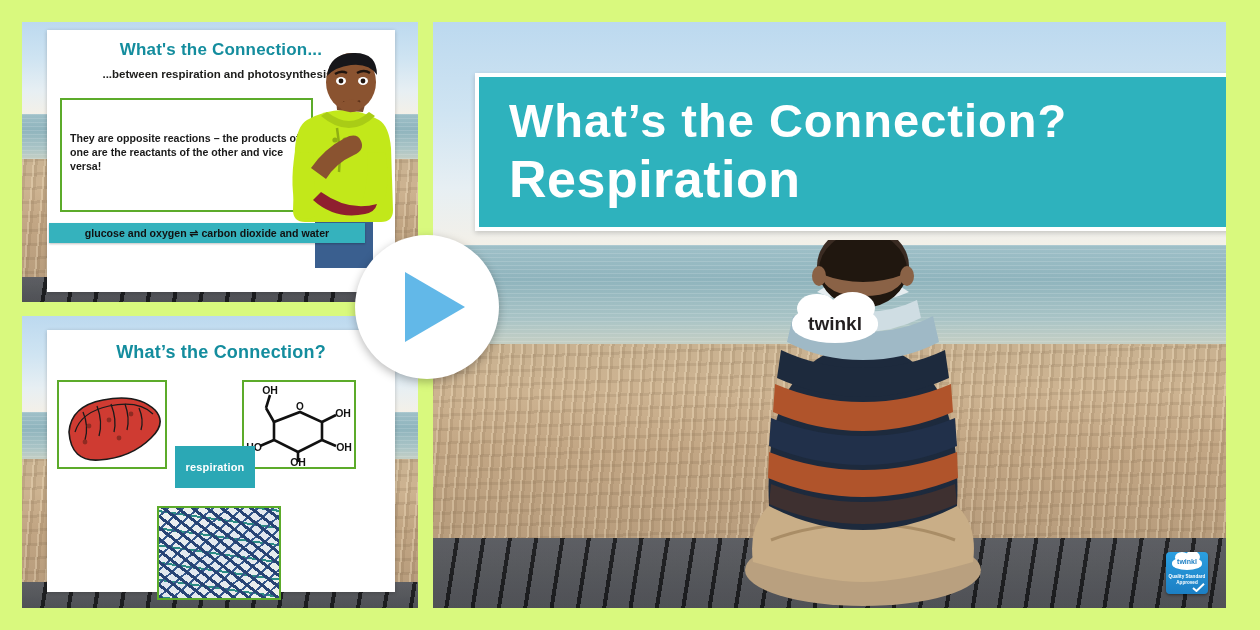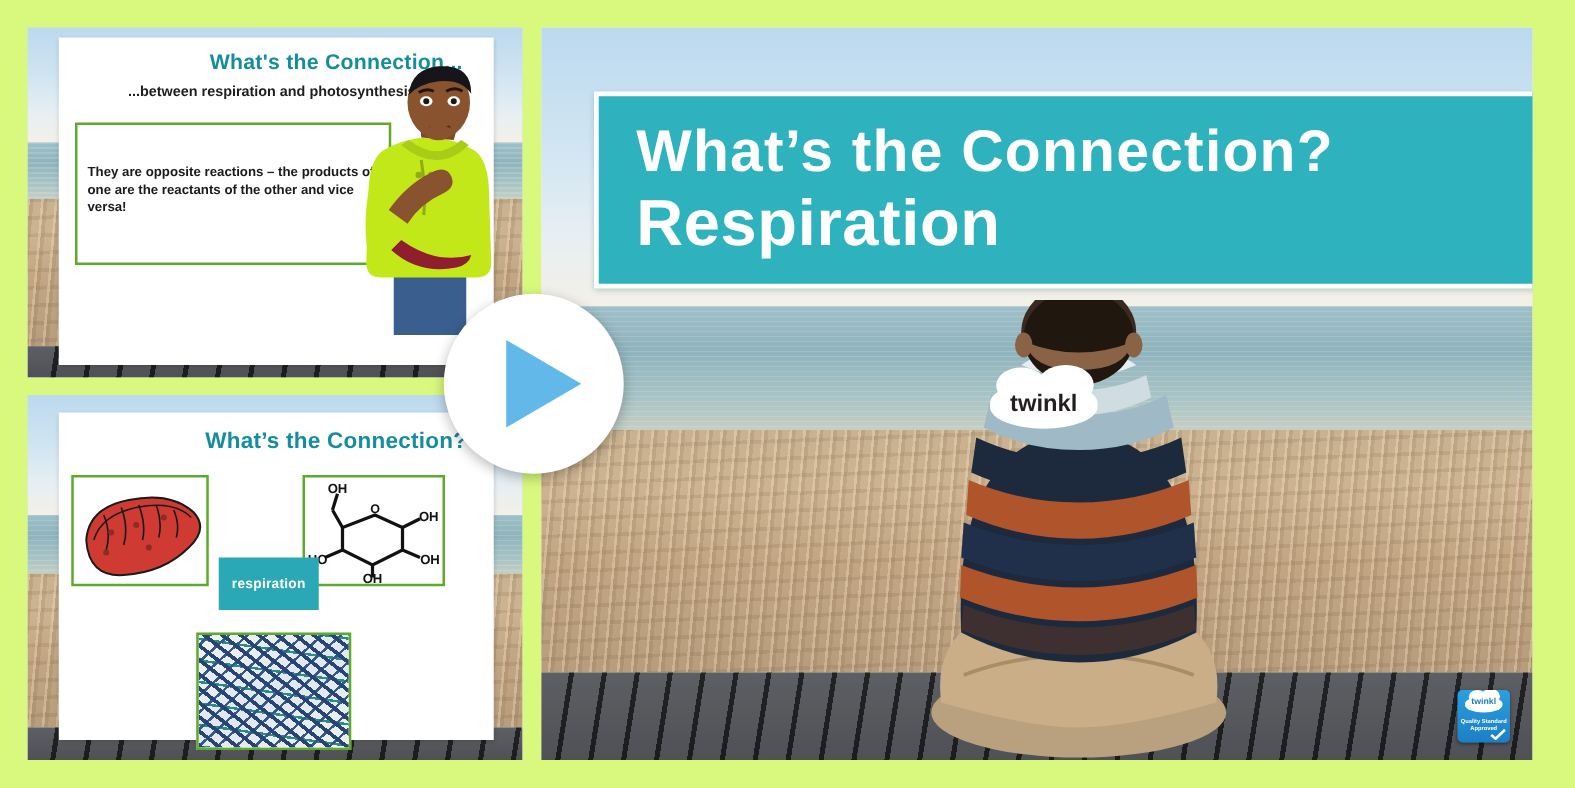--- a/index.html
+++ b/index.html
@@ -30,21 +30,21 @@
     background:repeating-linear-gradient(99deg,rgba(255,255,255,.10) 0 22px,rgba(0,0,0,.55) 22px 26px);}
 
   
   .thumb{position:absolute;overflow:hidden;background:#cfe2f0;}
   .thumb .slide{position:absolute;background:#ffffff;box-shadow:0 1px 4px rgba(0,0,0,.22);}
 
   #thumb-top{left:22px;top:22px;width:396px;height:280px;}
   #thumb-bot{left:22px;top:316px;width:396px;height:292px;}
 
   .t-title{position:absolute;width:100%;text-align:center;color:#148d9e;
-    font-weight:bold;letter-spacing:.2px;padding-left:48px;}
+    font-weight:bold;letter-spacing:.2px;}
   .t-sub{position:absolute;width:100%;text-align:center;color:#1d1d1b;font-weight:bold;}
 
   .answerbox{position:absolute;background:#fff;border:2px solid #5cab2a;}
   .answerbox p{margin:0;color:#1a1a1a;font-weight:bold;line-height:1.32;}
 
   .eqstrip{position:absolute;background:#35b2bd;color:#111;font-weight:bold;
     display:flex;align-items:center;justify-content:center;
     box-shadow:0 1px 2px rgba(0,0,0,.25);}
 
   
@@ -147,20 +147,21 @@
         <ellipse cx="64" cy="33" rx="5" ry="4" fill="#fff"></ellipse>
           <circle cx="64" cy="33" r="2.4" fill="#20150f"></circle>
         <ellipse cx="86" cy="33" rx="5" ry="4" fill="#fff"></ellipse>
           <circle cx="86" cy="33" r="2.4" fill="#20150f"></circle>
         <path d="M58 26 q6 -4 12 -1M80 25 q7 -4 13 0" stroke="#20150f" stroke-width="2.4" fill="none"></path>
         <path d="M66 54 q9 4 17 -1" stroke="#5a3018" stroke-width="2.2" fill="none"></path>
         <path d="M34 120 q14 -20 34 -30 q12 -6 16 3 q4 9 -7 14 q-18 8 -28 24z" fill="#8a5330"></path>
         <path d="M64 55 q10 -6 18 -1 q5 4 0 8 q-10 5 -18 -1z" fill="#8a5330"></path>
       </svg>
 
+      <div class="eqstrip" style="left:2px;top:193px;width:316px;height:20px;font-size:10.6px;">glucose and oxygen ⇌ carbon dioxide and water</div>
     </div>
   </div>
 
   <div class="thumb" id="thumb-bot">
     <div class="beach">
       <div class="sky"></div>
         <div class="sea"></div>
         <div class="sand"></div>
         <div class="deck"></div>
     </div>

